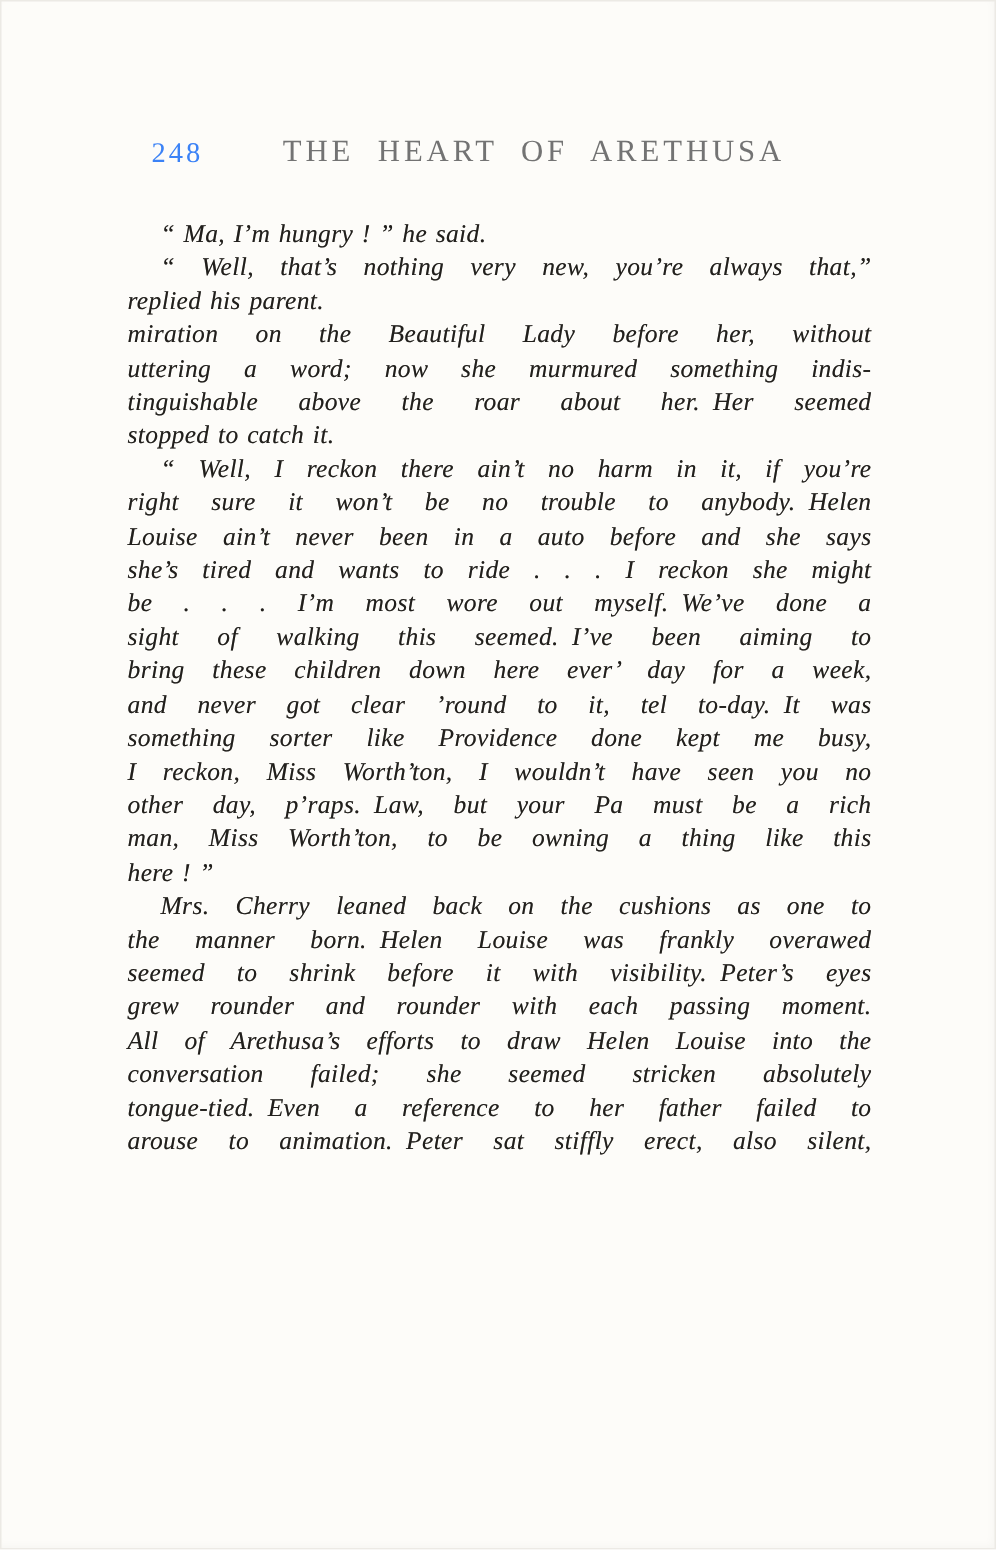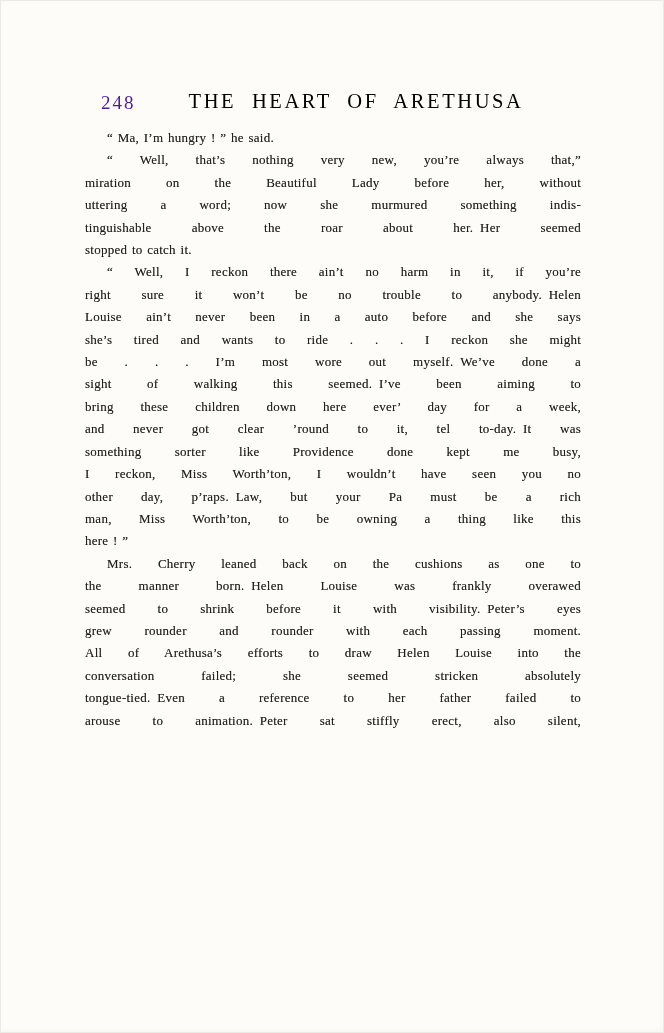--- a/index.html
+++ b/index.html
@@ -12,44 +12,45 @@
     overflow: hidden;
     font-family: "Liberation Serif", "DejaVu Serif", serif;
     color: #211f1c;
   }
   .pagenum {
     position: absolute;
     left: 101px;
     top: 92px;
     font-size: 19px;
     letter-spacing: 2px;
-    color: #4c1d95;
+    color: #3b82f6;
   }
   .running-title {
     position: absolute;
     left: 85px;
     top: 90px;
     width: 496px;
     text-align: center;
     transform: translateX(23px);
     font-size: 20.5px;
     letter-spacing: 2.6px;
     word-spacing: 8px;
-    color: #000000;
+    color: #737373;
   }
   .text-block {
     position: absolute;
     left: 85px;
-    top: 127px;
+    top: 145px;
     width: 496px;
-    font-size: 13px;
+    font-size: 17px;
     line-height: 22.4px;
     letter-spacing: 0.25px;
     word-spacing: 1.2px;
     text-shadow: 0 0 0.4px rgba(33,31,28,0.5);
+    font-style: italic;
   }
   .para { margin: 0; }
   .line { text-align: justify; text-align-last: justify; }
   .line.e { text-align-last: left; }
   .ind { text-indent: 22px; }
   .artifact { opacity: 0.55; }
 </style>
 </head>
 <body>
 
@@ -59,20 +60,21 @@
   <div class="running-title">THE HEART OF ARETHUSA</div>
 
   <div class="text-block">
 
     <div class="para">
       <div class="line e ind">“ Ma, I’m hungry ! ” he said.</div>
     </div>
 
     <div class="para">
       <div class="line j ind">“ Well, that’s nothing very new, you’re always that,”</div>
+      <div class="line e">replied his parent.</div>
     </div>
 
     <div class="para">
       <div class="line j">miration on the Beautiful Lady before her, without</div>
       <div class="line j">uttering a word; now she murmured something indis-</div>
       <div class="line j">tinguishable above the roar about her. Her seemed</div>
       <div class="line e">stopped to catch it.</div>
     </div>
 
     <div class="para">

